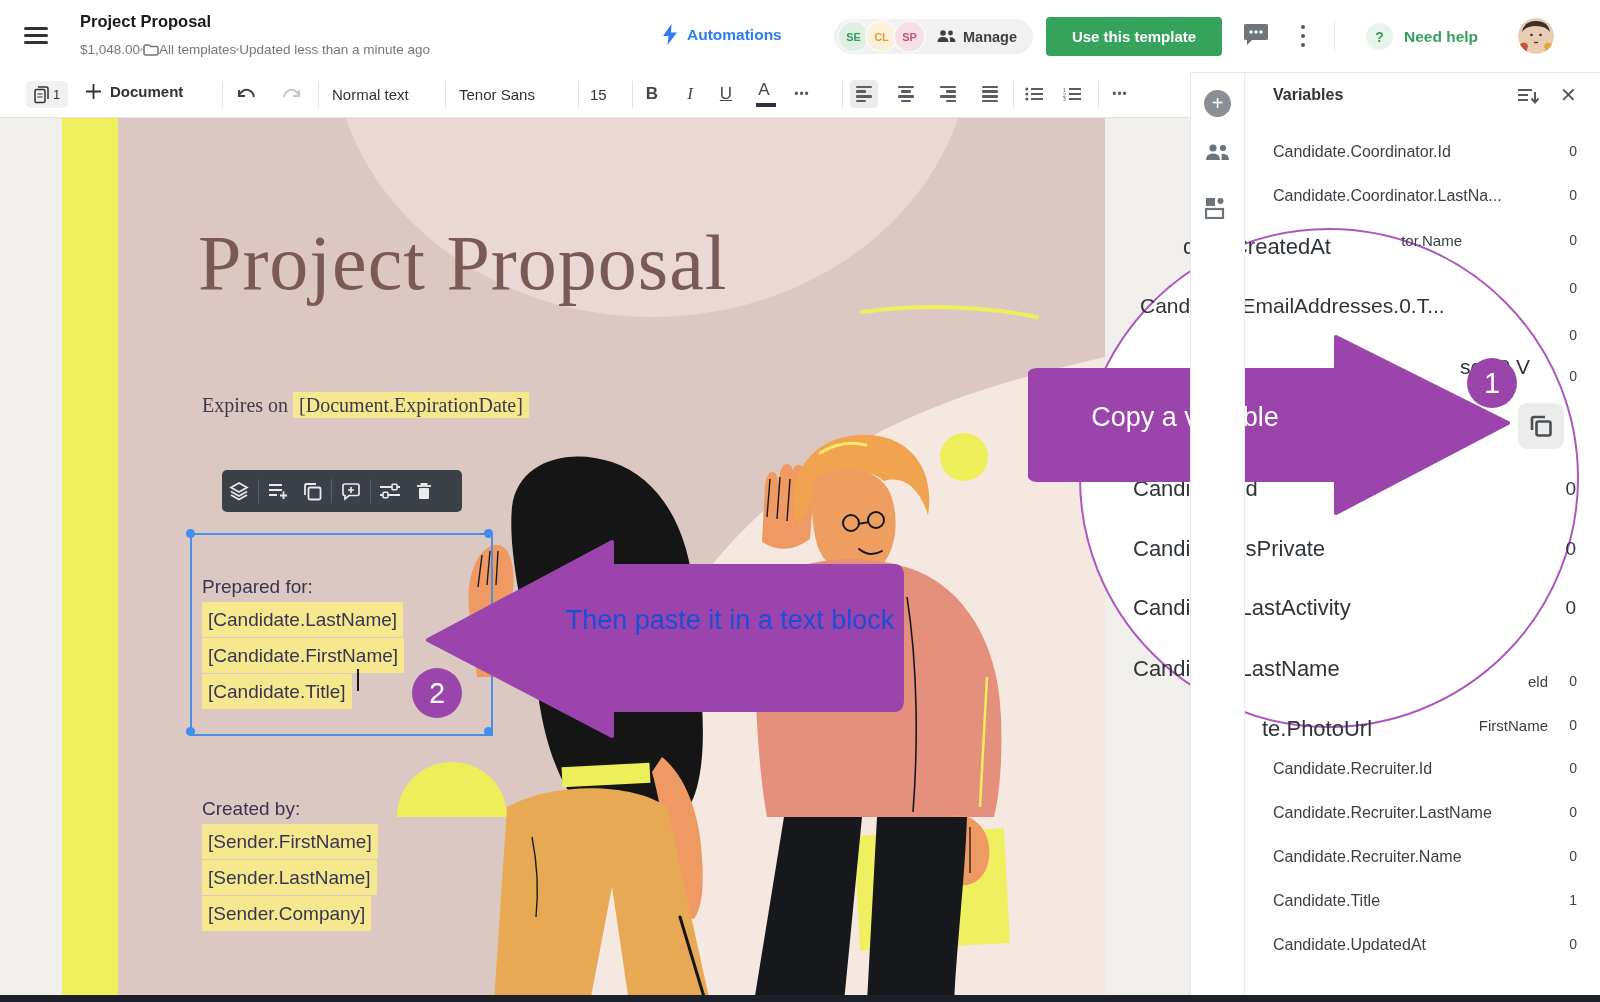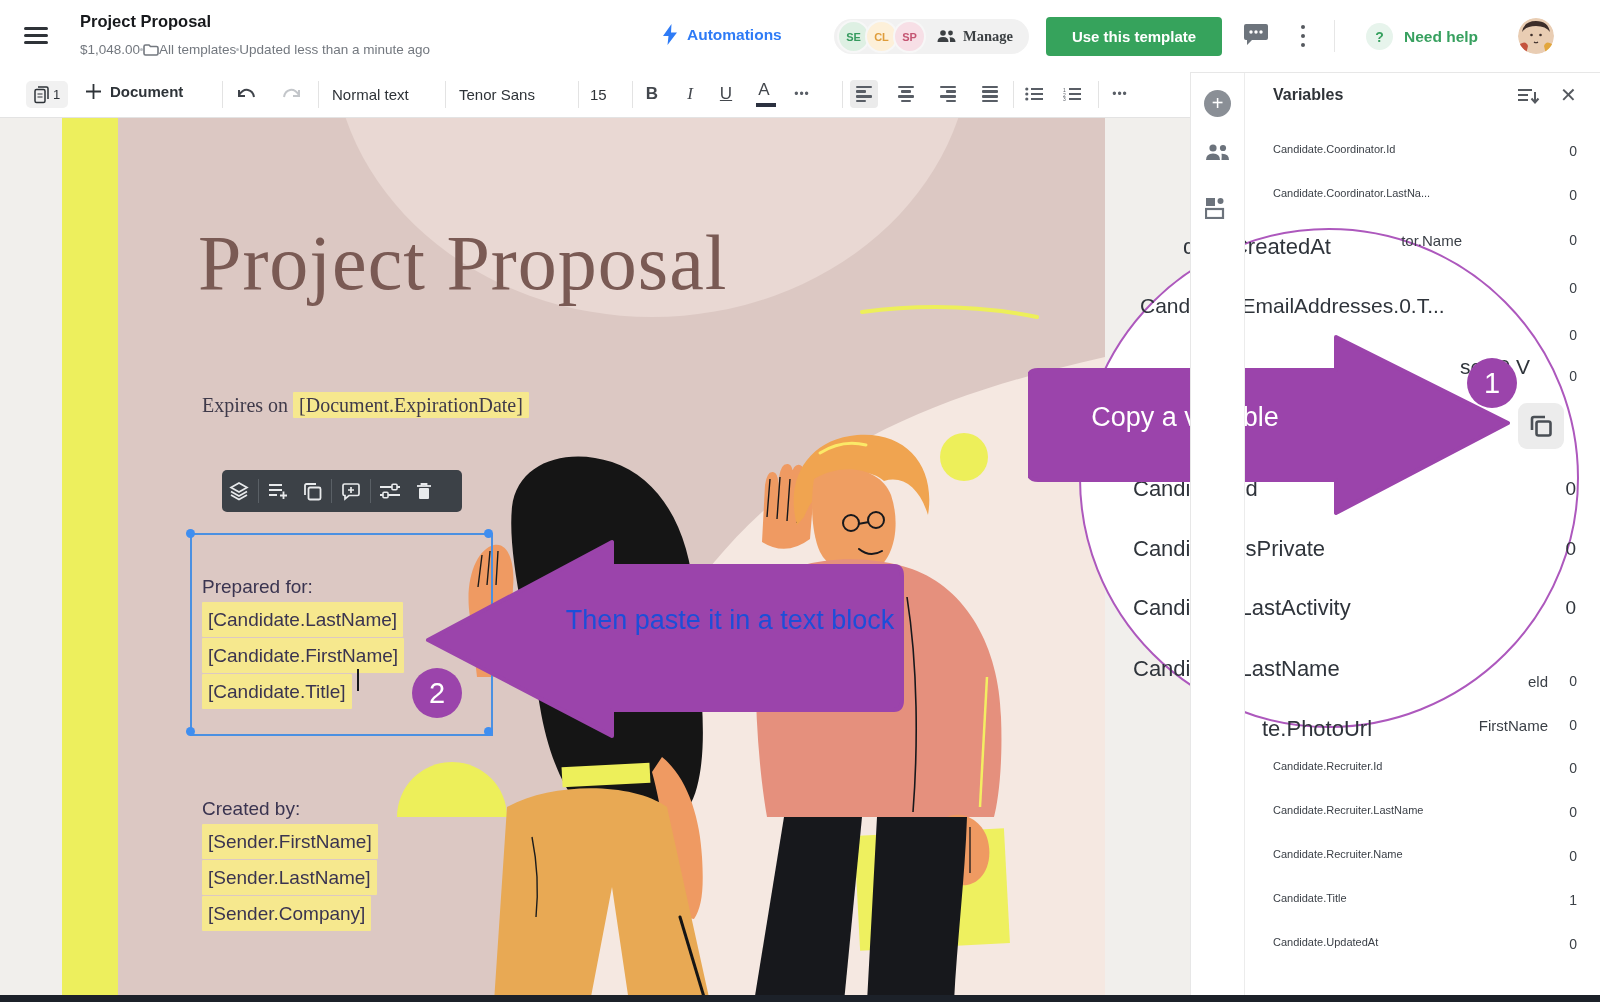--- a/index.html
+++ b/index.html
@@ -8,21 +8,21 @@
   
   #header{left:0;top:0;width:1600px;height:72px;background:#fff;border-bottom:1px solid #e7e7e7;z-index:30;}
   #hamburger{left:24px;top:27px;width:24px;height:18px;cursor:pointer;}
   #hamburger span{display:block;height:2.5px;background:#2f3338;border-radius:2px;margin-bottom:4.5px;}
   #doc-title{left:80px;top:12px;font-size:16.5px;font-weight:bold;color:#17191c;}
   #doc-sub{left:80px;top:42px;font-size:13.5px;color:#73787f;display:flex;align-items:center;}
   .dot-sep{width:3px;height:3px;border-radius:50%;background:#b9bdc2;display:inline-block;}
   #automations{left:662px;top:24px;display:flex;align-items:center;gap:9px;color:#2e7bf6;font-weight:bold;font-size:15.5px;cursor:pointer;}
   #avatar-pill{left:834px;top:19px;height:35px;background:#f1f1f1;border-radius:18px;display:flex;align-items:center;padding:0 16px 0 3px;gap:2px;}
   .chip{width:29px;height:29px;border-radius:50%;font-size:11px;font-weight:bold;display:flex;align-items:center;justify-content:center;margin-right:-7px;border:2px solid #f7f7f7;}
-  #manage{display:flex;align-items:center;gap:7px;margin-left:16px;color:#3c4043;font-weight:bold;font-size:14.5px;cursor:pointer;font-family:Liberation Serif, serif;}
+  #manage{display:flex;align-items:center;gap:7px;margin-left:16px;color:#3c4043;font-weight:bold;font-size:14.5px;cursor:pointer;}
   #use-template{left:1046px;top:17px;width:176px;height:39px;background:#36a35c;border:none;border-radius:4px;color:#fff;font-weight:bold;font-size:15px;cursor:pointer;font-family:"Liberation Sans",sans-serif;}
   #chat-btn{left:1242px;top:24px;cursor:pointer;}
   #kebab{left:1301px;top:25px;width:4px;cursor:pointer;}
   #kebab i{display:block;width:4px;height:4px;border-radius:50%;background:#55595f;margin-bottom:5px;}
   #hdr-divider{left:1334px;top:20px;width:1px;height:32px;background:#e6e6e6;}
   #need-help{left:1366px;top:23px;display:flex;align-items:center;gap:11px;cursor:pointer;}
   #help-q{width:27px;height:27px;border-radius:50%;background:#e7f4ec;color:#37a05f;font-weight:bold;font-size:14px;display:flex;align-items:center;justify-content:center;}
   #need-help-label{color:#37a05f;font-weight:bold;font-size:15.5px;}
   #user-avatar{left:1518px;top:18px;width:36px;height:36px;border-radius:50%;overflow:hidden;cursor:pointer;}
   
@@ -51,21 +51,21 @@
   #float-tb .ft-div{width:1px;height:24px;background:#5a6066;margin:0 2px;}
   
   #rail{left:1190px;top:72px;width:53px;height:930px;background:#fff;border-left:1px solid #e7e7e7;border-right:1px solid #ececec;z-index:20;}
   #rail-add{position:absolute;left:13px;top:18px;width:27px;height:27px;border-radius:50%;background:#8a8f96;color:#fff;font-size:20px;display:flex;align-items:center;justify-content:center;cursor:pointer;}
   .rail-ic{position:absolute;left:14px;cursor:pointer;}
   #panel{left:1244px;top:72px;width:356px;height:930px;background:#fff;z-index:10;}
   #panel-title{position:absolute;left:29px;top:14px;font-size:16px;font-weight:bold;color:#2f3338;}
   #panel-sort{position:absolute;left:274px;top:16px;cursor:pointer;}
   #panel-close{position:absolute;left:316px;top:11px;font-size:20px;color:#55595f;cursor:pointer;}
   .vrow{position:absolute;left:0;width:356px;height:20px;cursor:pointer;}
-  .vlabel{position:absolute;left:29px;font-size:11px;color:#3a3f46;}
+  .vlabel{position:absolute;left:29px;font-size:16px;color:#3a3f46;}
   .vcount{position:absolute;right:23px;font-size:14px;color:#3c4147;}
   .vfrag{position:absolute;font-size:15px;color:#3a3f46;z-index:14;}
   
   #mag-circle{left:1079px;top:228px;width:500px;height:500px;border-radius:50%;background:#fff;border:2px solid #ad58bd;box-sizing:border-box;z-index:12;}
   .mag-row{position:absolute;font-size:22px;color:#2f343b;z-index:13;white-space:nowrap;}
   .mag-count{position:absolute;right:24px;font-size:19px;color:#2f343b;z-index:13;}
   #mag-marker{left:1206px;top:250px;width:9px;height:13px;background:#3b82f6;border-radius:2px;z-index:13;}
   #copy-btn{left:1518px;top:403px;width:46px;height:46px;background:#ececec;border-radius:9px;display:flex;align-items:center;justify-content:center;cursor:pointer;z-index:16;}
   
   .badge{position:absolute;width:50px;height:50px;border-radius:50%;background:#9b44ab;color:#fff;font-size:29px;display:flex;align-items:center;justify-content:center;z-index:19;}

